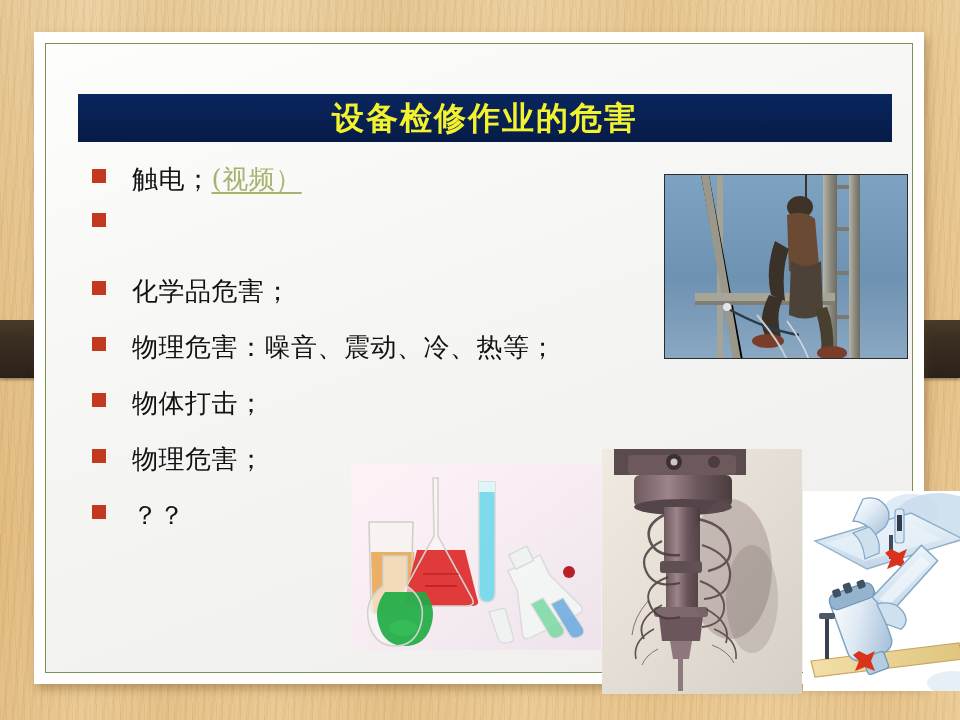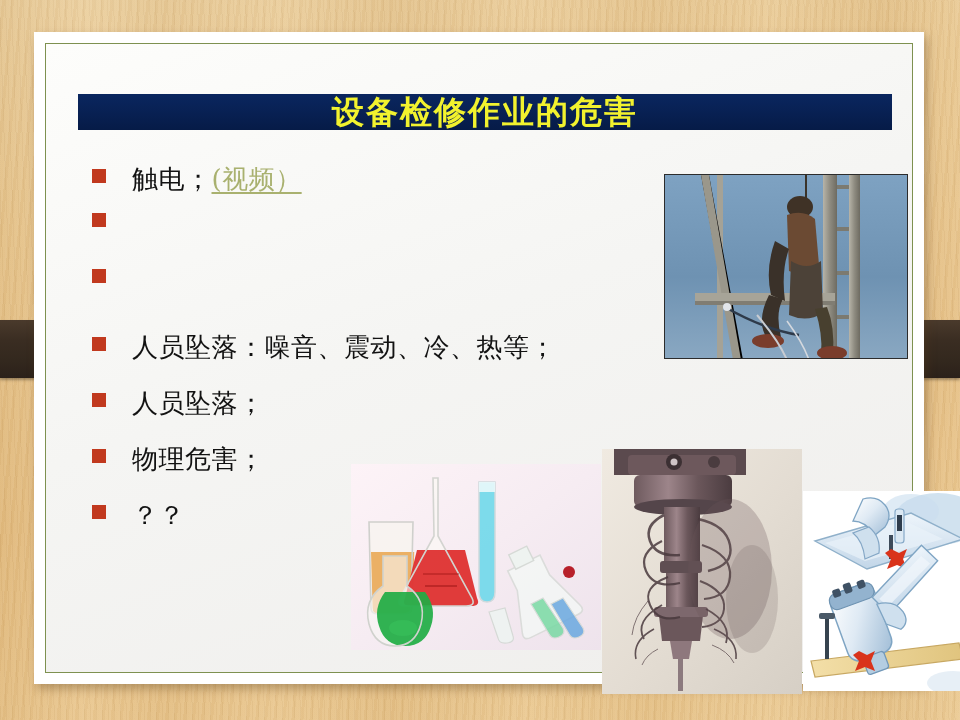--- a/index.html
+++ b/index.html
@@ -99,21 +99,21 @@
     border: 1.6px solid #7e9150;
     background: linear-gradient(160deg, #fdfdfb 0%, #f5f5f3 45%, #efeeec 100%);
   }
 
   
   #title-bar {
     position: absolute;
     left: 32px;
     top: 50px;
     width: 814px;
-    height: 36px;
+    height: 48px;
     background: linear-gradient(180deg, #0a265f 0%, #082052 55%, #061b47 100%);
     display: flex;
     align-items: center;
     justify-content: center;
   }
 
   #title-text {
     color: #f2f22e;
     font-family: "DejaVu Sans", "Liberation Sans", sans-serif;
     font-weight: bold;
@@ -230,30 +230,31 @@
           <span class="bullet-marker"></span>
           <span class="bullet-text"><span>触电；</span><span class="link">(视频）</span><span></span></span>
         </div>
 
         <div class="bullet-row">
           <span class="bullet-marker"></span>
         </div>
 
         <div class="bullet-row">
           <span class="bullet-marker"></span>
-        </div>
-
-        <div class="bullet-row">
-          <span class="bullet-marker"></span>
-          <span class="bullet-text">人员坠落：噪音、震动、冷、热等；</span>
-        </div>
-
-        <div class="bullet-row">
-          <span class="bullet-marker"></span>
-          <span class="bullet-text">人员坠落；</span>
+          <span class="bullet-text">化学品危害；</span>
+        </div>
+
+        <div class="bullet-row">
+          <span class="bullet-marker"></span>
+          <span class="bullet-text">物理危害：噪音、震动、冷、热等；</span>
+        </div>
+
+        <div class="bullet-row">
+          <span class="bullet-marker"></span>
+          <span class="bullet-text">物体打击；</span>
         </div>
 
         <div class="bullet-row">
           <span class="bullet-marker"></span>
           <span class="bullet-text">物理危害；</span>
         </div>
 
         <div class="bullet-row">
           <span class="bullet-marker"></span>
           <span class="bullet-text">？？</span>

